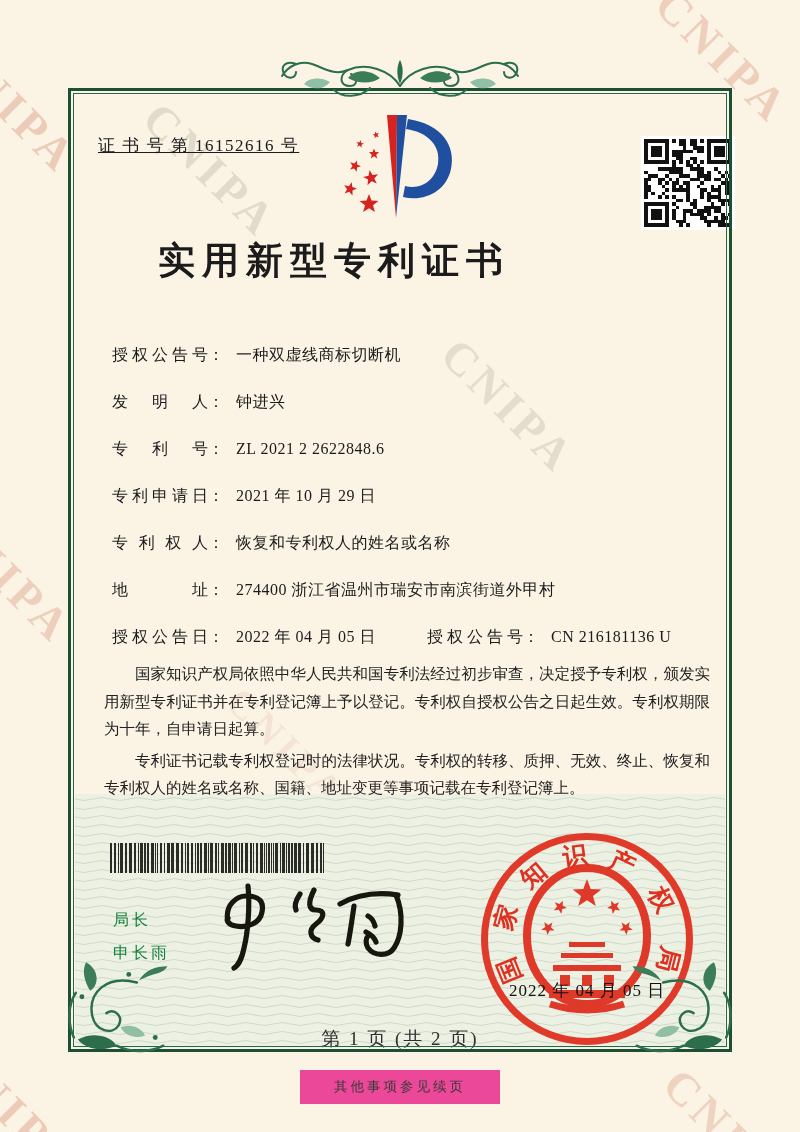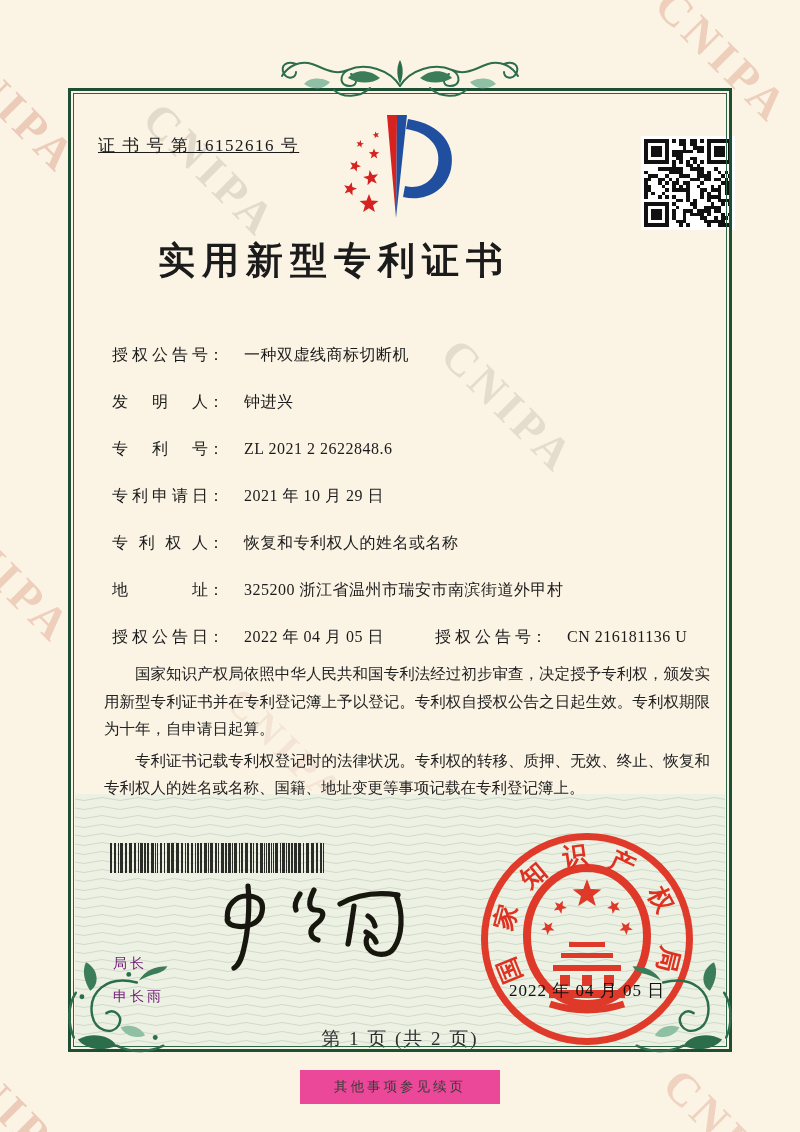--- a/index.html
+++ b/index.html
@@ -35,32 +35,32 @@
   #logo{position:absolute;left:330px;top:112px;width:140px;height:118px;z-index:2;}
   #qr{position:absolute;left:641px;top:136px;width:88px;height:88px;background:#fff;
       padding:3px;z-index:2;}
   .title{position:absolute;left:0;top:236px;width:668px;margin:0;text-align:center;
          font-size:37px;font-weight:bold;letter-spacing:7px;z-index:2;}
   
   .fields{position:absolute;left:112px;top:342px;width:620px;z-index:2;font-size:16px;}
   .frow{height:26px;line-height:26px;margin-bottom:21px;white-space:nowrap;}
   .flabel{display:inline-block;width:96px;text-align:justify;text-align-last:justify;vertical-align:top;}
   .fcolon{display:inline-block;vertical-align:top;}
-  .fvalue{margin-left:20px;letter-spacing:.5px;text-align:right;}
+  .fvalue{margin-left:12px;letter-spacing:.5px;text-align:right;}
   .pair2{margin-left:51px;}
   
   .paras{position:absolute;left:100px;top:656px;width:614px;z-index:2;}
   .paras p{margin:4px;font-size:15.5px;line-height:27.5px;text-indent:2em;text-align:justify;color:#222;}
   
   .band{position:absolute;left:75px;top:794px;width:650px;height:254px;background:var(--band-bg);z-index:1;}
   #waves{position:absolute;inset:0;width:100%;height:100%;}
   
   #barcode{position:absolute;left:110px;top:843px;width:218px;height:30px;z-index:2;}
   
-  .sig-label{position:absolute;left:113px;top:903px;z-index:2;font-size:14px;letter-spacing:3px;line-height:33px;color:#701a75;margin-top:44px;}
+  .sig-label{position:absolute;left:113px;top:903px;z-index:2;font-size:16px;letter-spacing:3px;line-height:33px;color:#15803d;}
   #signature{position:absolute;left:208px;top:880px;width:215px;height:102px;z-index:2;}
   
   #seal{position:absolute;left:477px;top:829px;width:220px;height:220px;z-index:2;}
   .seal-ring{position:absolute;inset:4px;border:7px solid var(--seal-red);border-radius:50%;opacity:.95;}
   #emblem{position:absolute;left:35px;top:25px;width:150px;height:165px;opacity:.95;}
   .seal-char{position:absolute;left:50%;top:50%;font-size:25px;font-weight:bold;color:var(--seal-red);}
   .seal-date{position:absolute;left:8px;top:150px;width:204px;text-align:center;font-size:17px;
              color:#111;letter-spacing:1px;white-space:nowrap;}
   
   .page-info{position:absolute;left:75px;top:1026px;width:650px;text-align:center;font-size:19px;
@@ -473,21 +473,21 @@
     <div class="frow">
       <span class="flabel">专　利　号</span><span class="fcolon">：</span><span class="fvalue">ZL 2021 2 2622848.6</span>
     </div>
     <div class="frow">
       <span class="flabel">专利申请日</span><span class="fcolon">：</span><span class="fvalue">2021 年 10 月 29 日</span>
     </div>
     <div class="frow">
       <span class="flabel">专 利 权 人</span><span class="fcolon">：</span><span class="fvalue">恢复和专利权人的姓名或名称</span>
     </div>
     <div class="frow">
-      <span class="flabel">地　　址</span><span class="fcolon">：</span><span class="fvalue">325200 浙江省温州市瑞安市南滨街道外甲村</span>
+      <span class="flabel">地　　址</span><span class="fcolon">：</span><span class="fvalue">274400 浙江省温州市瑞安市南滨街道外甲村</span>
     </div>
     <div class="frow">
       <span class="flabel">授权公告日</span><span class="fcolon">：</span><span class="fvalue">2022 年 04 月 05 日</span><span class="flabel pair2">授权公告号</span><span class="fcolon">：</span><span class="fvalue">CN 216181136 U</span>
     </div>
   </div>
 
   <div class="paras">
     <p>国家知识产权局依照中华人民共和国专利法经过初步审查，决定授予专利权，颁发实用新型专利证书并在专利登记簿上予以登记。专利权自授权公告之日起生效。专利权期限为十年，自申请日起算。</p>
     <p>专利证书记载专利权登记时的法律状况。专利权的转移、质押、无效、终止、恢复和专利权人的姓名或名称、国籍、地址变更等事项记载在专利登记簿上。</p>
   </div>

